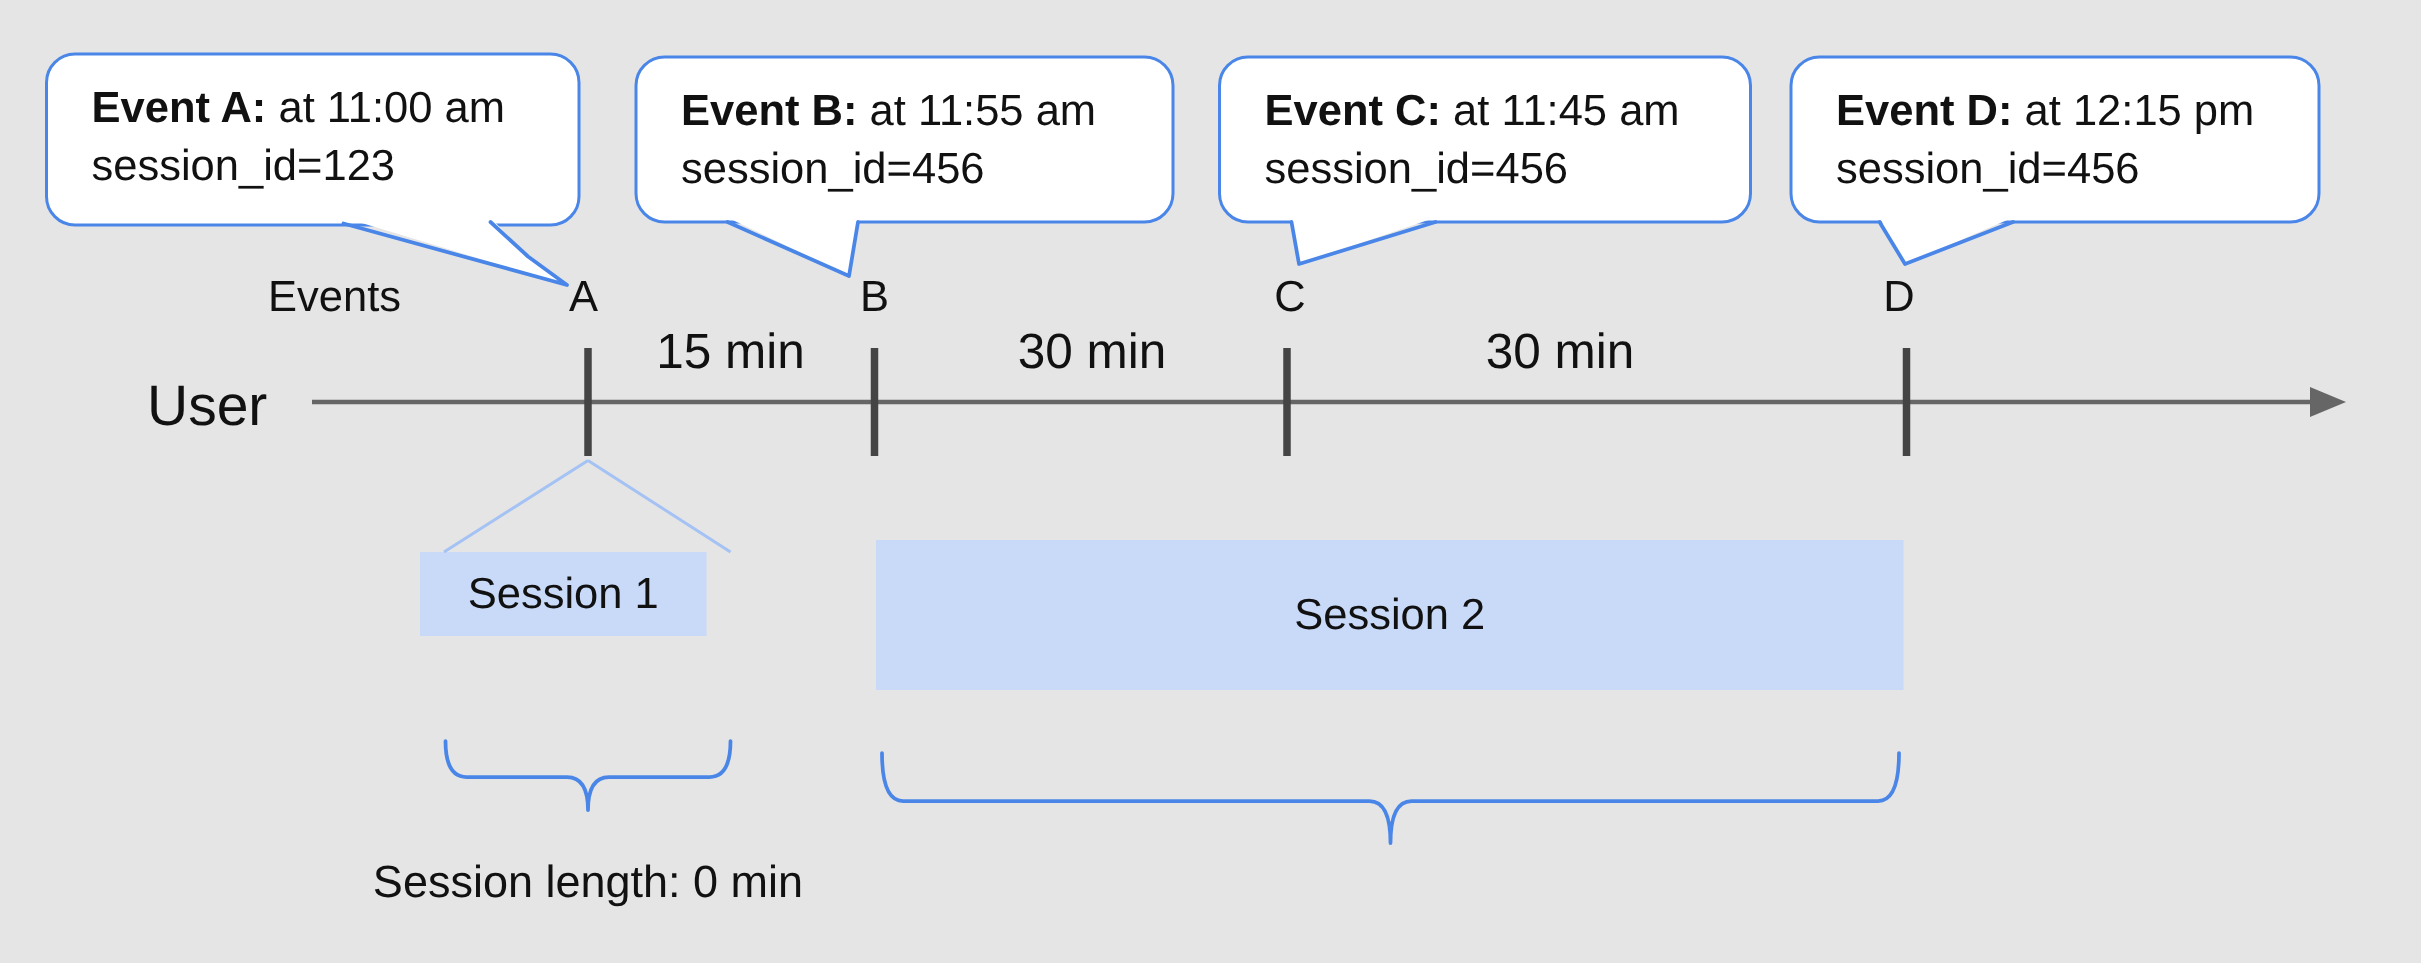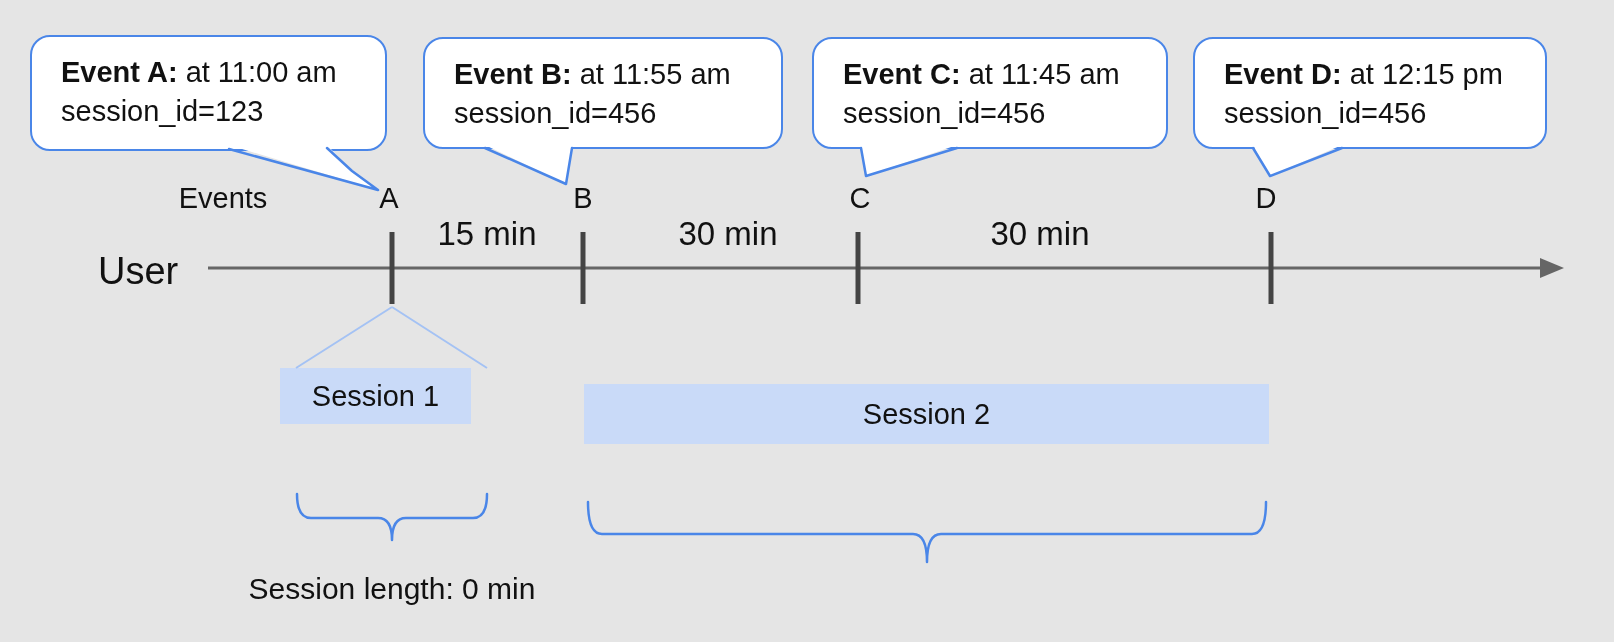--- a/index.html
+++ b/index.html
@@ -75,21 +75,21 @@
   </div>
 
   <div class="bubble" style="left:1193px;top:37px;width:354px;height:112px;">
     <div><b>Event D:</b> <span>at 12:15 pm</span></div>
     <div>session_id=456</div>
   </div>
 
   <div class="session-bar" style="left:280px;top:368px;width:191px;height:56px;">
     <span>Session 1</span>
   </div>
-  <div class="session-bar" style="left:584px;top:384px;width:685px;height:60px;">
+  <div class="session-bar" style="left:584px;top:360px;width:685px;height:100px;">
     <span>Session 2</span>
   </div>
 
   <svg class="overlay" width="1614" height="642" viewBox="0 0 1614 642">
 
     <path class="tail-fill" d="M 229,145 L 327,145 L 352,171 L 378,190 Z"></path>
     <path class="tail-stroke" d="M 229,149 L 378,190 M 327,148 L 352,171 L 378,190"></path>
 
     <path class="tail-fill" d="M 485,145 L 572,145 L 566,184 Z"></path>
     <path class="tail-stroke" d="M 485,148 L 566,184 L 572,148"></path>

